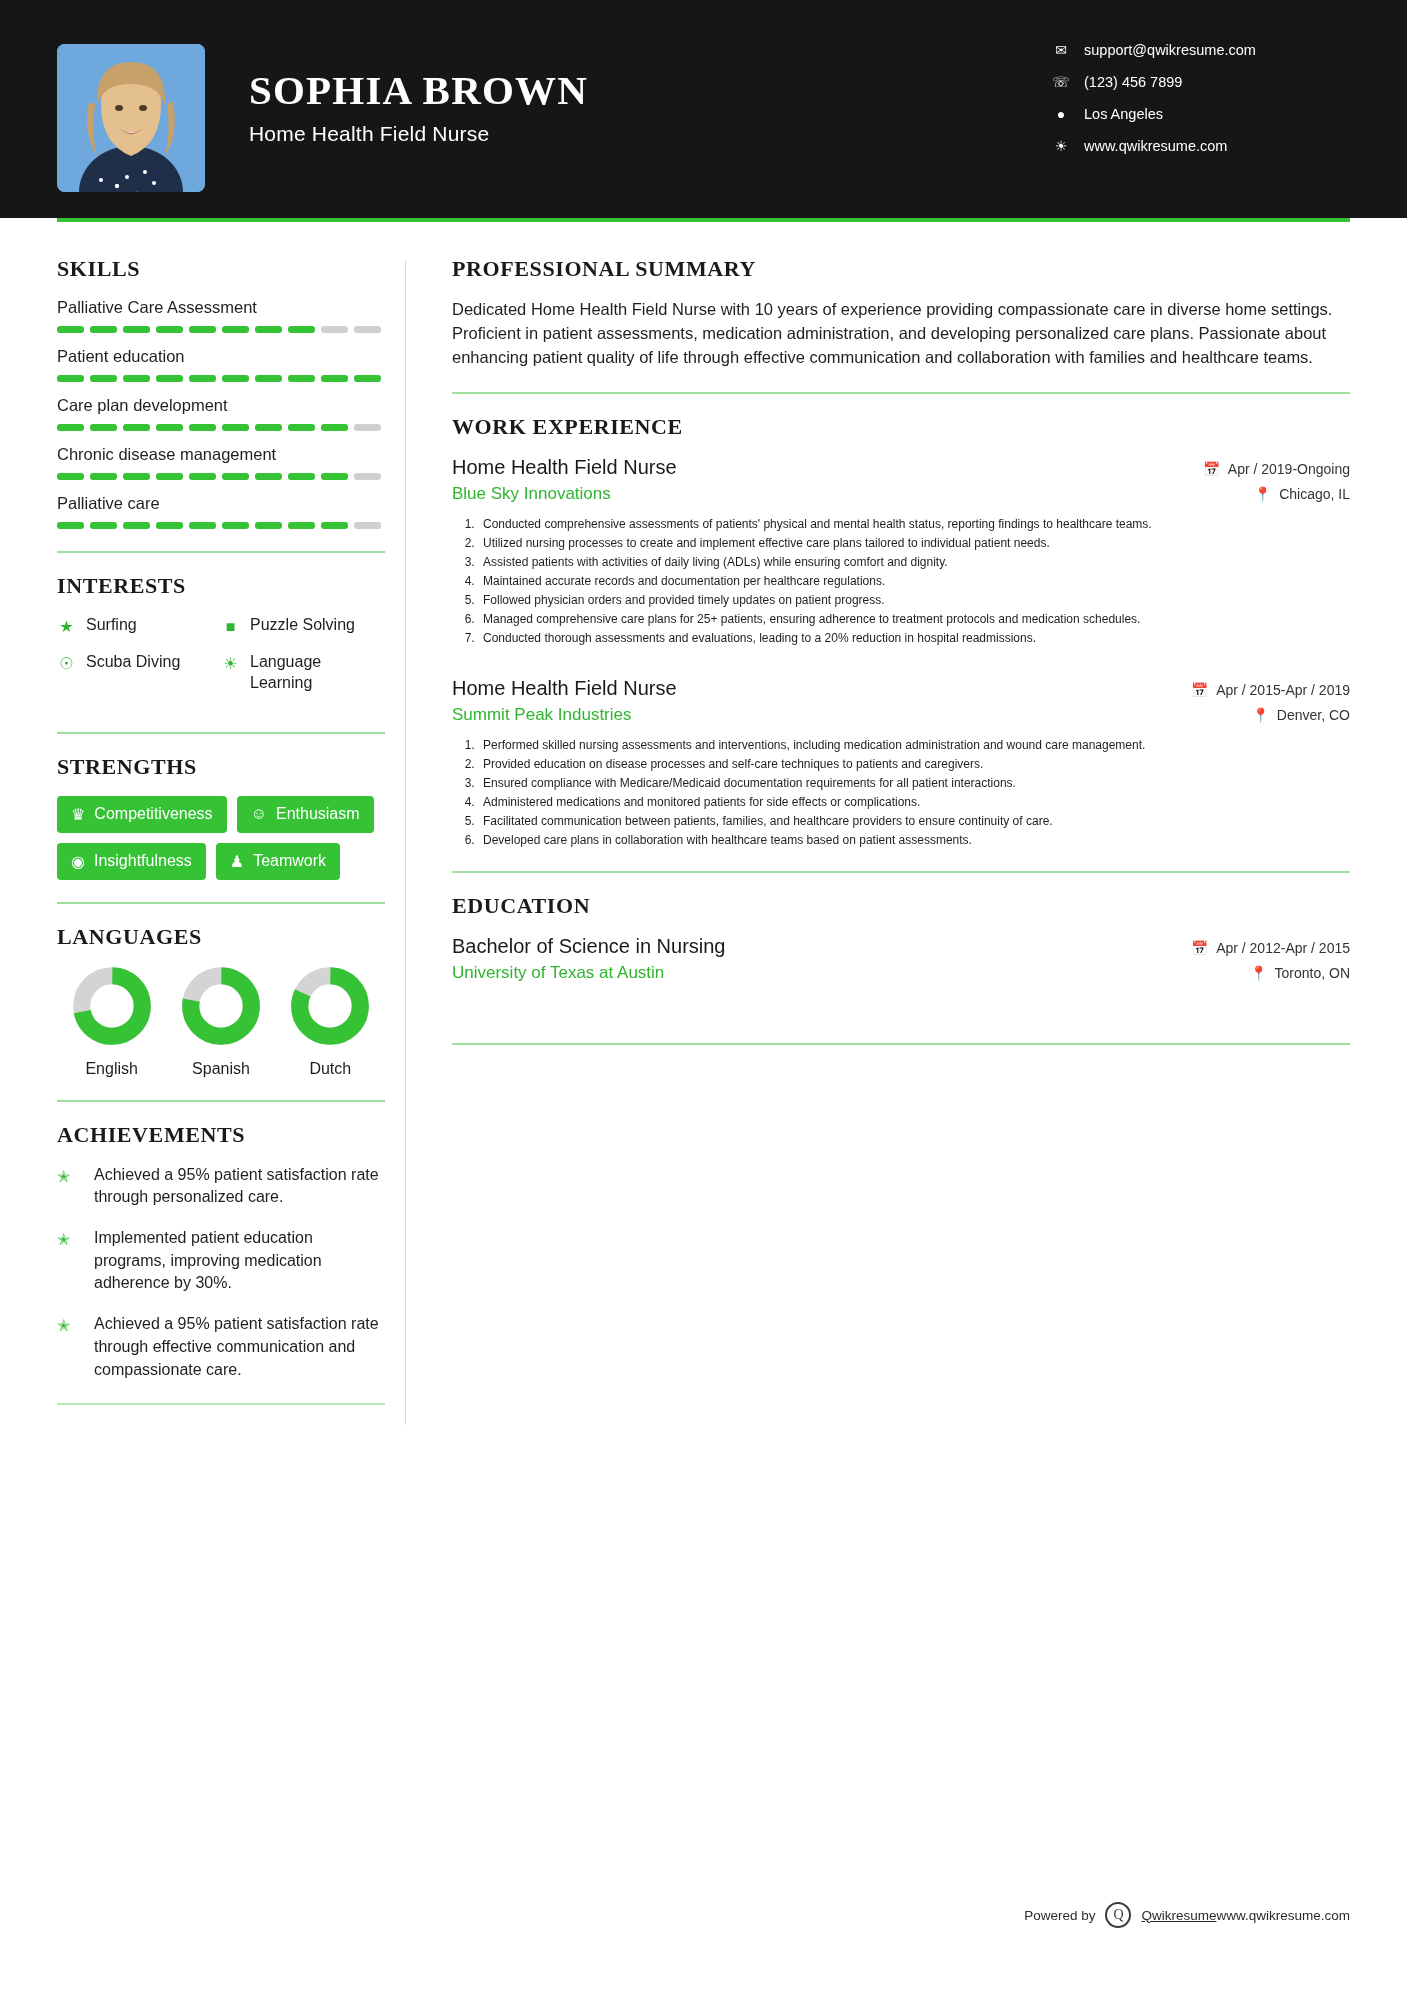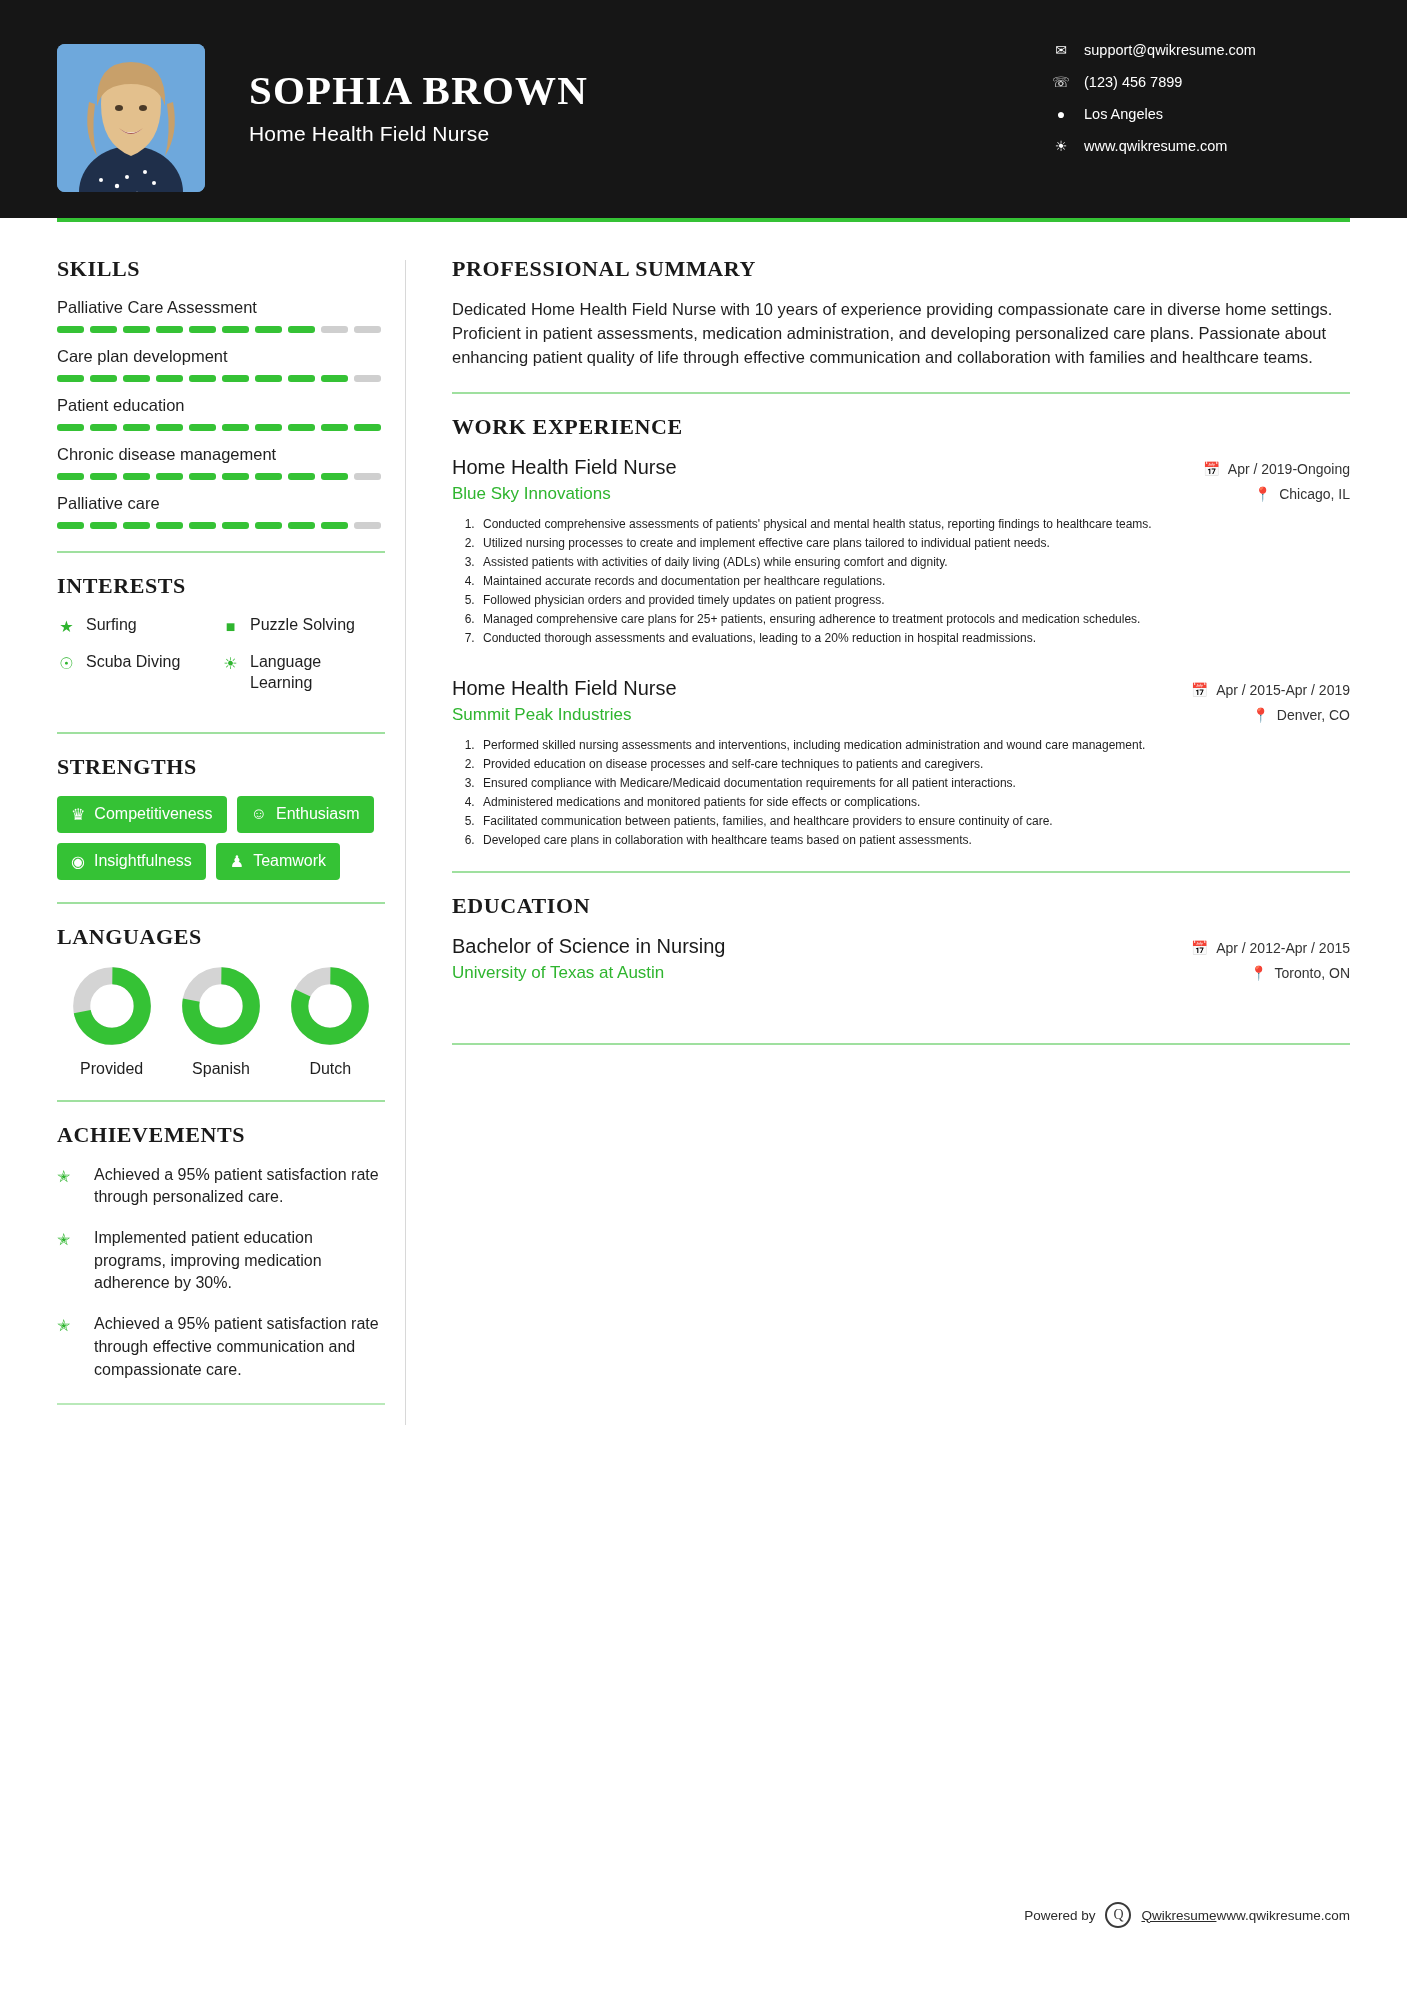--- a/index.html
+++ b/index.html
@@ -360,47 +360,47 @@
               <span class="dash"></span>
             <span class="dash"></span>
               <span class="dash"></span>
               <span class="dash"></span>
               <span class="dash"></span>
             <span class="dash off"></span>
               <span class="dash off"></span>
           </div>
         </div>
         <div class="skill">
+          <div class="skill-name">Patient education</div>
+          <div class="dashes">
+            <span class="dash"></span>
+              <span class="dash"></span>
+              <span class="dash"></span>
+              <span class="dash"></span>
+            <span class="dash"></span>
+              <span class="dash"></span>
+              <span class="dash"></span>
+              <span class="dash"></span>
+            <span class="dash"></span>
+              <span class="dash"></span>
+          </div>
+        </div>
+        <div class="skill">
           <div class="skill-name">Care plan development</div>
           <div class="dashes">
             <span class="dash"></span>
               <span class="dash"></span>
               <span class="dash"></span>
               <span class="dash"></span>
             <span class="dash"></span>
               <span class="dash"></span>
               <span class="dash"></span>
               <span class="dash"></span>
             <span class="dash"></span>
               <span class="dash off"></span>
-          </div>
-        </div>
-        <div class="skill">
-          <div class="skill-name">Patient education</div>
-          <div class="dashes">
-            <span class="dash"></span>
-              <span class="dash"></span>
-              <span class="dash"></span>
-              <span class="dash"></span>
-            <span class="dash"></span>
-              <span class="dash"></span>
-              <span class="dash"></span>
-              <span class="dash"></span>
-            <span class="dash"></span>
-              <span class="dash"></span>
           </div>
         </div>
         <div class="skill">
           <div class="skill-name">Chronic disease management</div>
           <div class="dashes">
             <span class="dash"></span>
               <span class="dash"></span>
               <span class="dash"></span>
               <span class="dash"></span>
             <span class="dash"></span>
@@ -474,21 +474,21 @@
 
       <div class="hr-green"></div>
 
       <h2 class="sec">LANGUAGES</h2>
       <div class="langs">
         <div class="lang">
           <svg width="80" height="80" viewBox="0 0 42 42">
             <circle cx="21" cy="21" r="15.9" fill="none" stroke="#d4d4d4" stroke-width="9"></circle>
             <circle cx="21" cy="21" r="15.9" fill="none" stroke="#35c235" stroke-width="9" stroke-dasharray="71.9 28.1" stroke-dashoffset="25"></circle>
           </svg>
-          <div class="lang-label">Provided</div>
+          <div class="lang-label">English</div>
         </div>
         <div class="lang">
           <svg width="80" height="80" viewBox="0 0 42 42">
             <circle cx="21" cy="21" r="15.9" fill="none" stroke="#d4d4d4" stroke-width="9"></circle>
             <circle cx="21" cy="21" r="15.9" fill="none" stroke="#35c235" stroke-width="9" stroke-dasharray="78 22" stroke-dashoffset="25"></circle>
           </svg>
           <div class="lang-label">Spanish</div>
         </div>
         <div class="lang">
           <svg width="80" height="80" viewBox="0 0 42 42">

